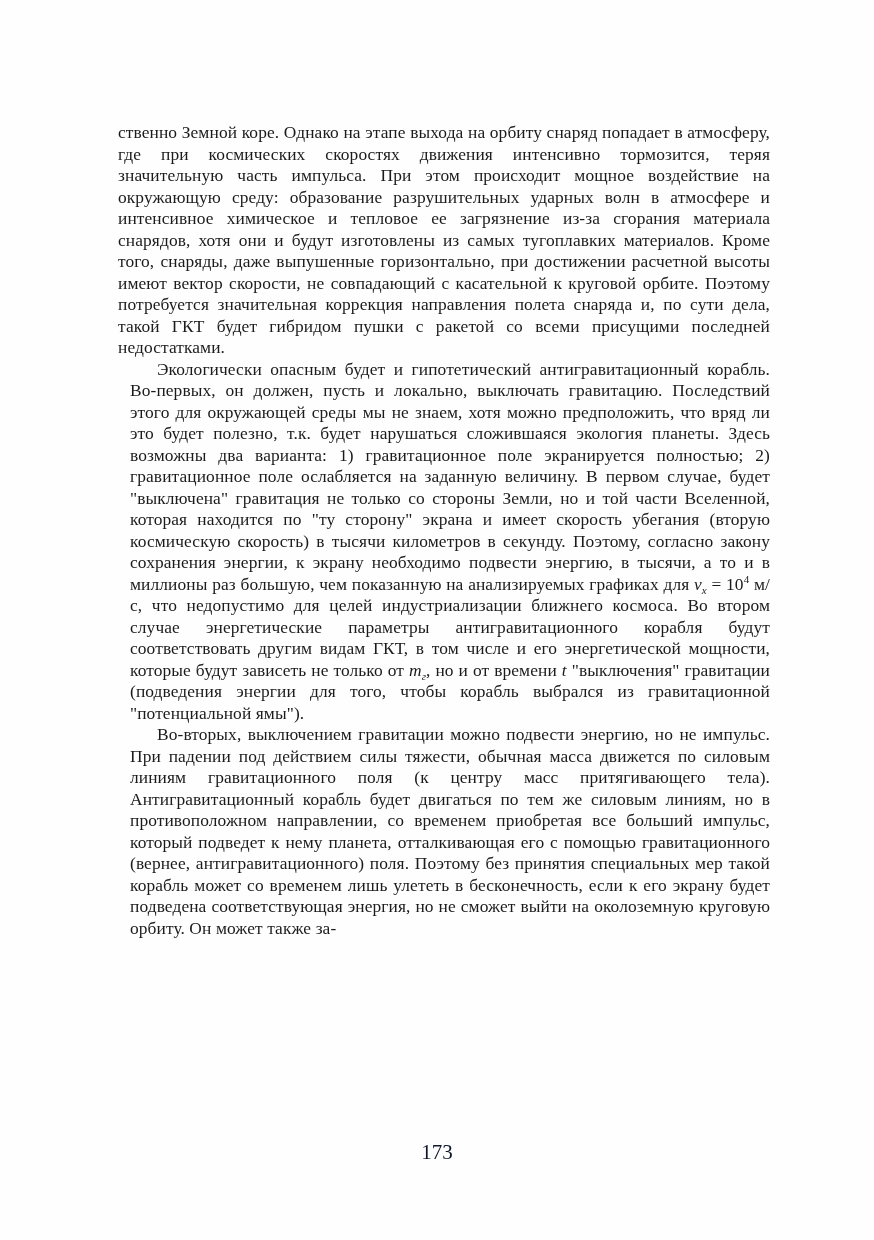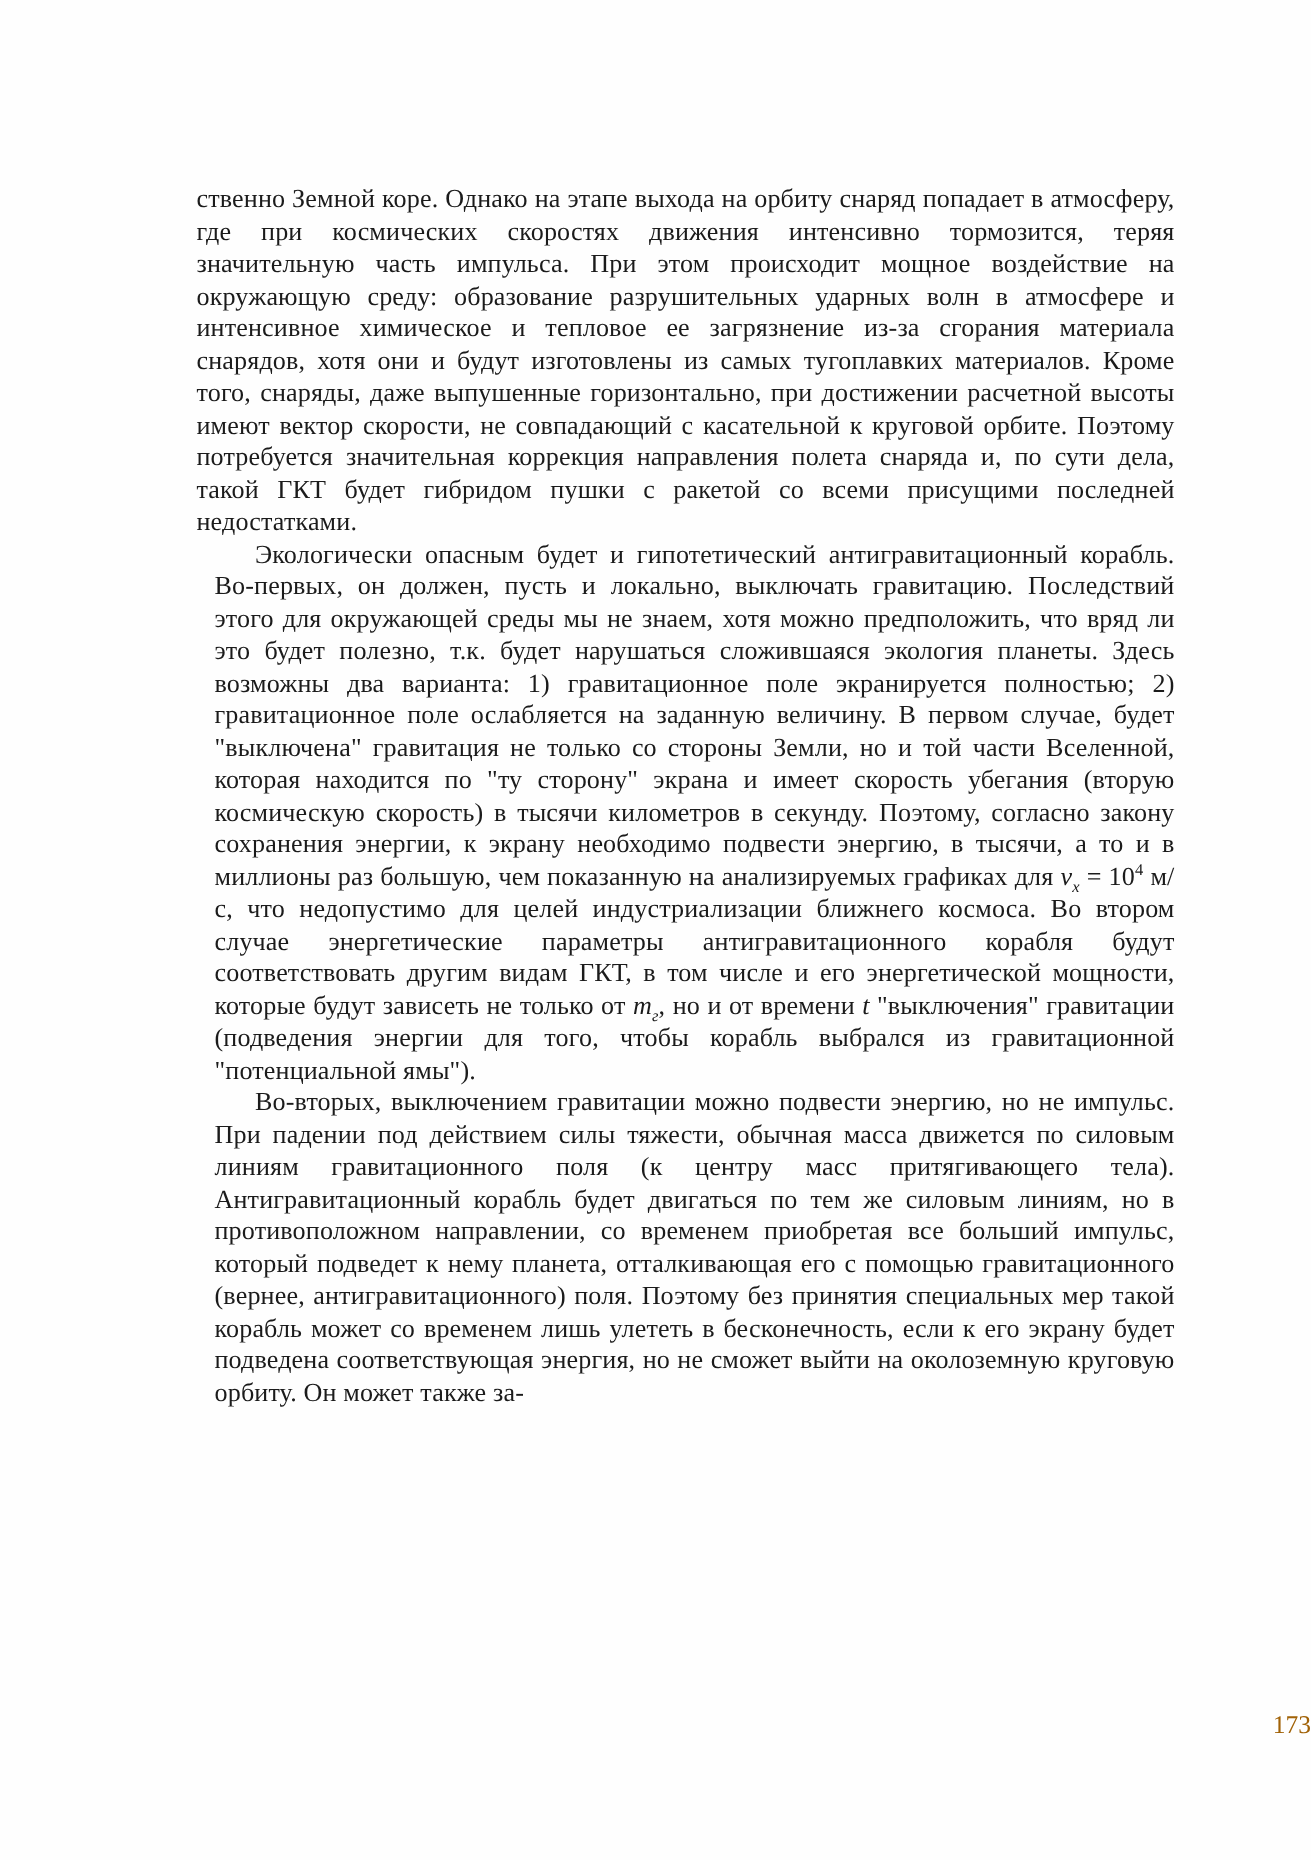--- a/index.html
+++ b/index.html
@@ -11,21 +11,21 @@
     position: relative;
     width: 874px;
     height: 1240px;
     background: #fefefe;
     overflow: hidden;
     font-family: "Liberation Serif", "DejaVu Serif", serif;
     color: #1b1b1b;
   }
   .text-block {
     position: absolute;
-    left: 131px;
+    left: 118px;
     top: 122px;
     width: 652px;
     font-size: 17.4px;
     line-height: 21.5px;
     text-align: justify;
     letter-spacing: 0.1px;
   }
   .para {
     margin: 0;
     padding: 0;
@@ -44,23 +44,23 @@
     line-height: 0;
   }
   .para i {
     font-style: italic;
   }
   .page-number {
     position: absolute;
     left: 0;
     top: 1140px;
     width: 874px;
-    text-align: right;
-    font-size: 17px;
-    color: #a16207;
+    text-align: center;
+    font-size: 21px;
+    color: #0f172a;
   }
 </style>
 </head>
 <body>
 
 <div class="scan-page">
   <div class="text-block">
       <p class="para">ственно Земной коре. Однако на этапе выхода на орбиту снаряд попадает в атмосферу, где при космических скоростях движения интенсивно тормозится, теряя значительную часть импульса. При этом происходит мощное воздействие на окружающую среду: образование разрушительных ударных волн в атмосфере и интенсивное химическое и тепловое ее загрязнение из-за сгорания материала снарядов, хотя они и будут изготовлены из самых тугоплавких материалов. Кроме того, снаряды, даже выпушенные горизонтально, при достижении расчетной высоты имеют вектор скорости, не совпадающий с касательной к круговой орбите. Поэтому потребуется значительная коррекция направления полета снаряда и, по сути дела, такой ГКТ будет гибридом пушки с ракетой со всеми присущими последней недостатками.</p>
       <p class="para indent">Экологически опасным будет и гипотетический антигравитационный корабль. Во-первых, он должен, пусть и локально, выключать гравитацию. Последствий этого для окружающей среды мы не знаем, хотя можно предположить, что вряд ли это будет полезно, т.к. будет нарушаться сложившаяся экология планеты. Здесь возможны два варианта: 1) гравитационное поле экранируется полностью; 2) гравитационное поле ослабляется на заданную величину. В первом случае, будет "выключена" гравитация не только со стороны Земли, но и той части Вселенной, которая находится по "ту сторону" экрана и имеет скорость убегания (вторую космическую скорость) в тысячи километров в секунду. Поэтому, согласно закону сохранения энергии, к экрану необходимо подвести энергию, в тысячи, а то и в миллионы раз большую, чем показанную на анализируемых графиках для <i>v</i><sub>x</sub> = 10<sup>4</sup> м/с, что недопустимо для целей индустриализации ближнего космоса. Во втором случае энергетические параметры антигравитационного корабля будут соответствовать другим видам ГКТ, в том числе и его энергетической мощности, которые будут зависеть не только от <i>m</i><sub>г</sub>, но и от времени <i>t</i> "выключения" гравитации (подведения энергии для того, чтобы корабль выбрался из гравитационной "потенциальной ямы").</p>
       <p class="para indent">Во-вторых, выключением гравитации можно подвести энергию, но не импульс. При падении под действием силы тяжести, обычная масса движется по силовым линиям гравитационного поля (к центру масс притягивающего тела). Антигравитационный корабль будет двигаться по тем же силовым линиям, но в противоположном направлении, со временем приобретая все больший импульс, который подведет к нему планета, отталкивающая его с помощью гравитационного (вернее, антигравитационного) поля. Поэтому без принятия специальных мер такой корабль может со временем лишь улететь в бесконечность, если к его экрану будет подведена соответствующая энергия, но не сможет выйти на околоземную круговую орбиту. Он может также за-</p>

